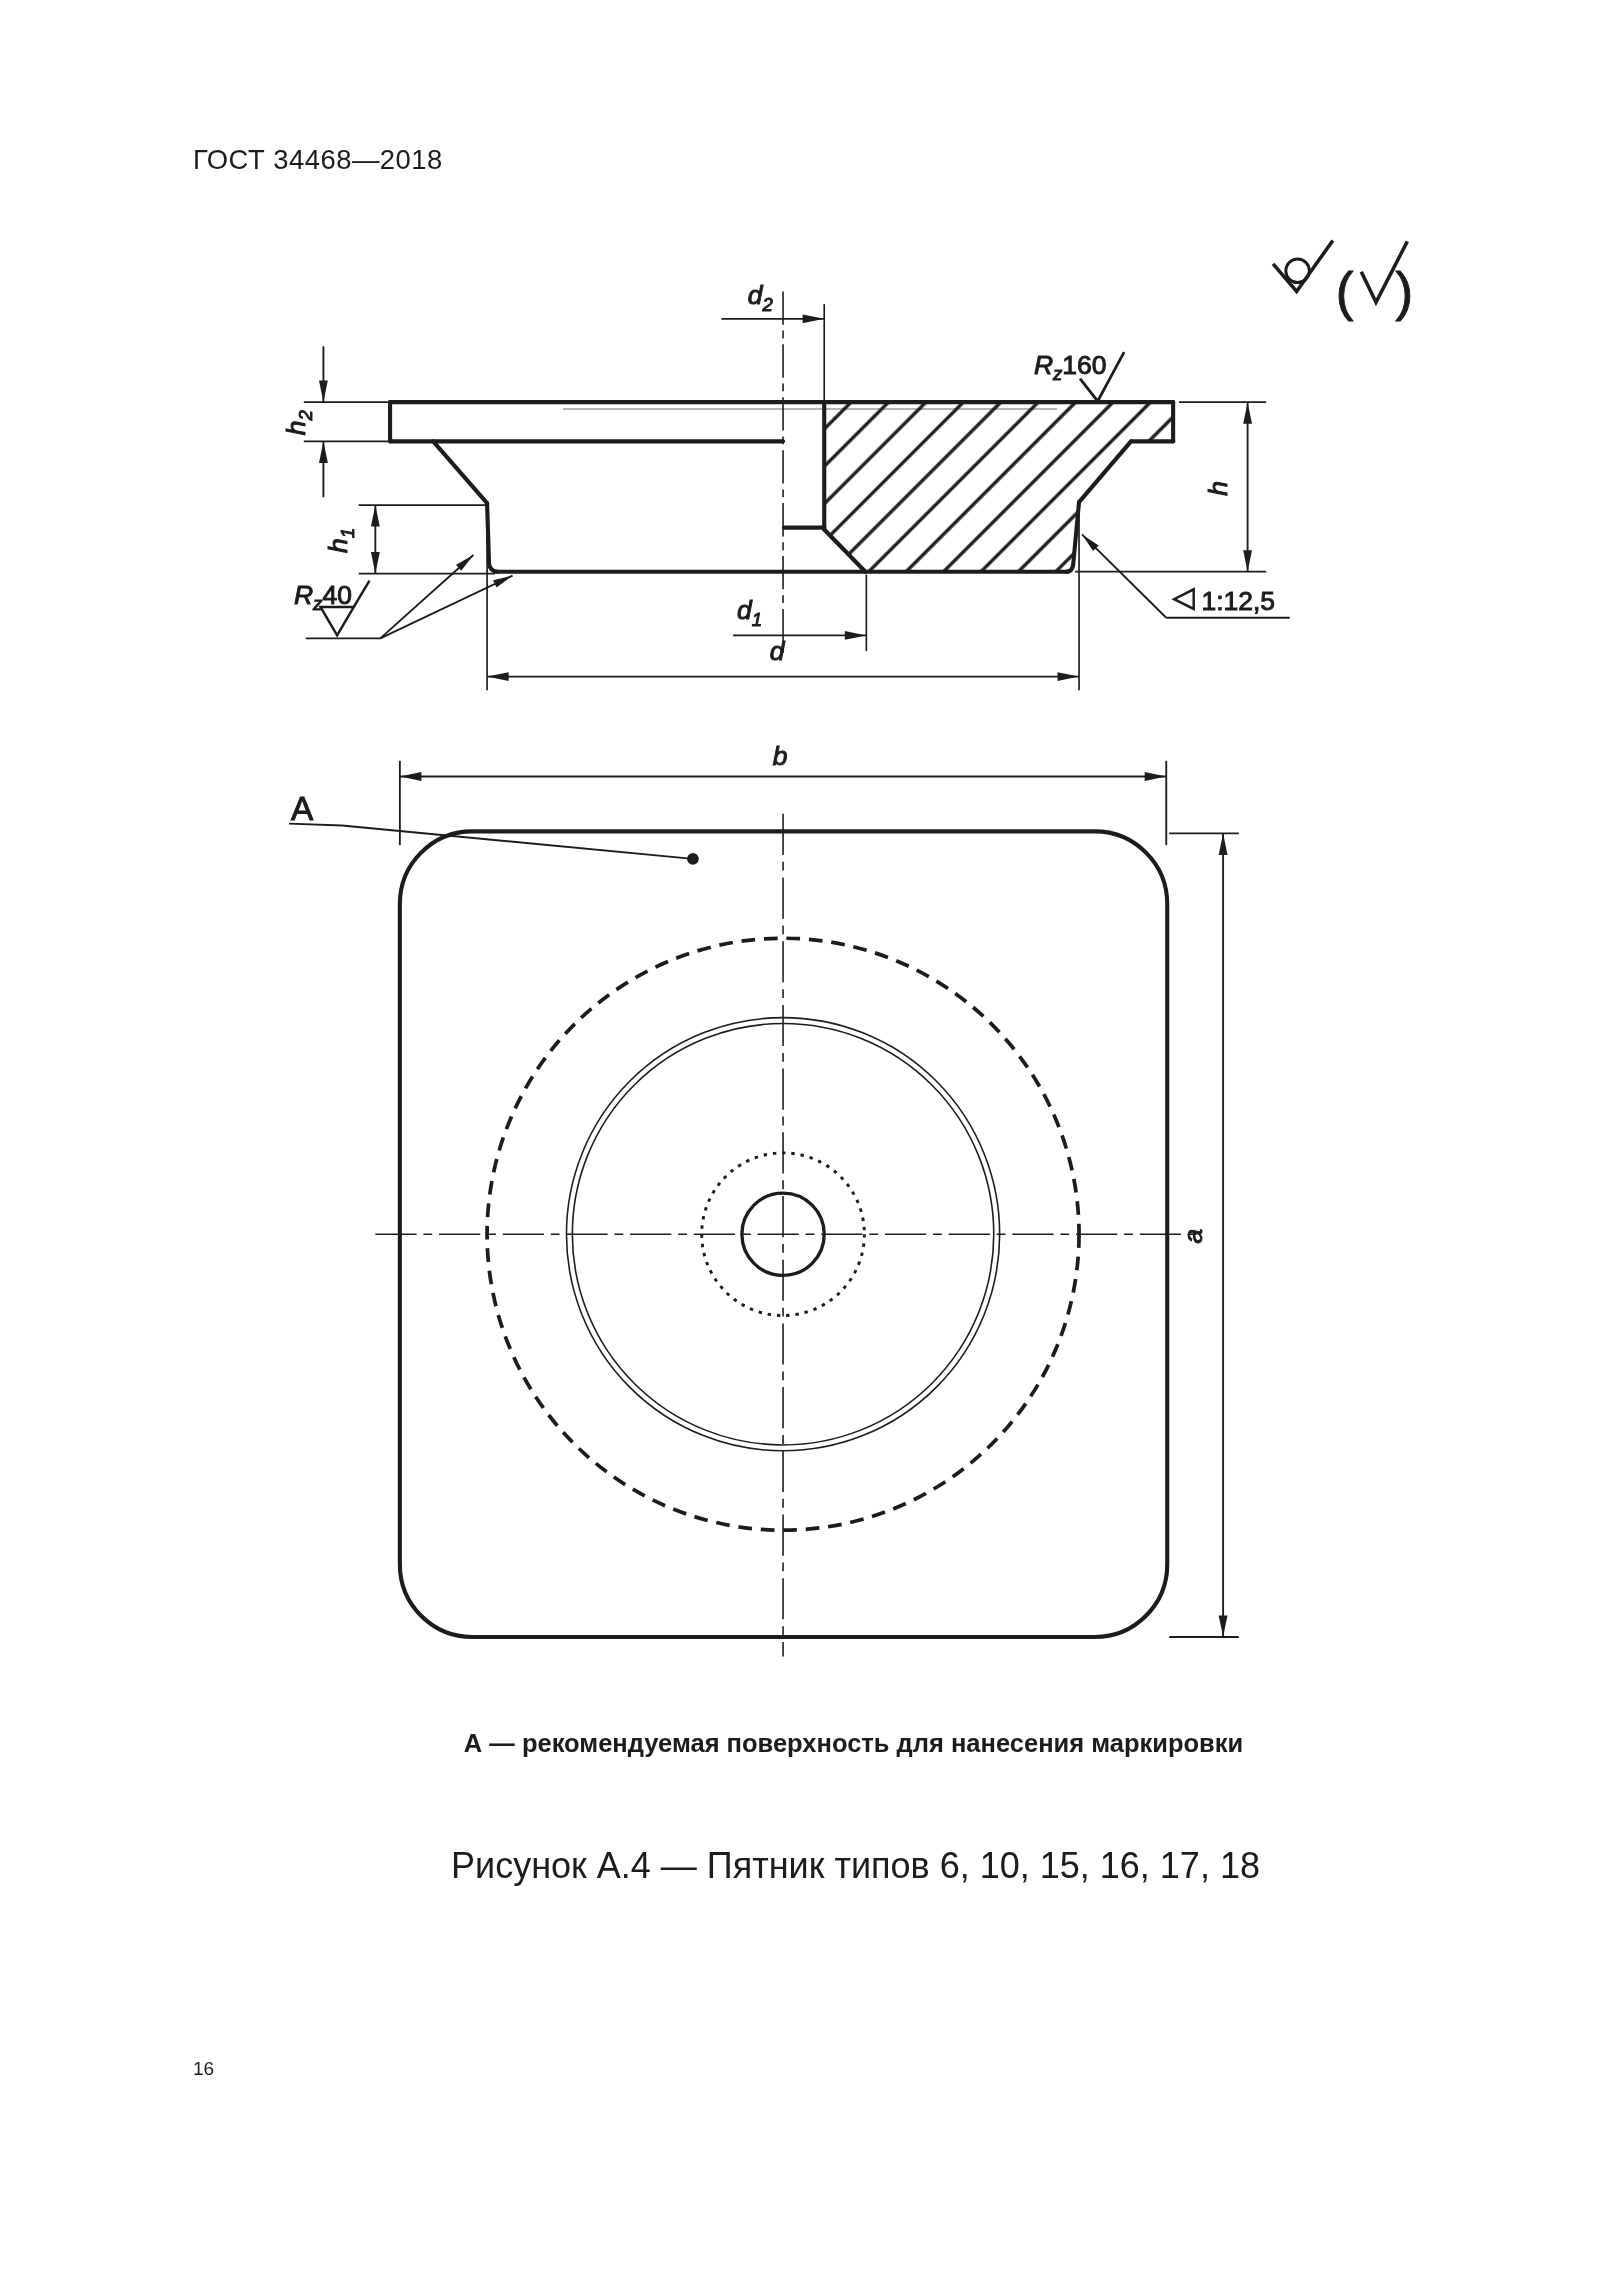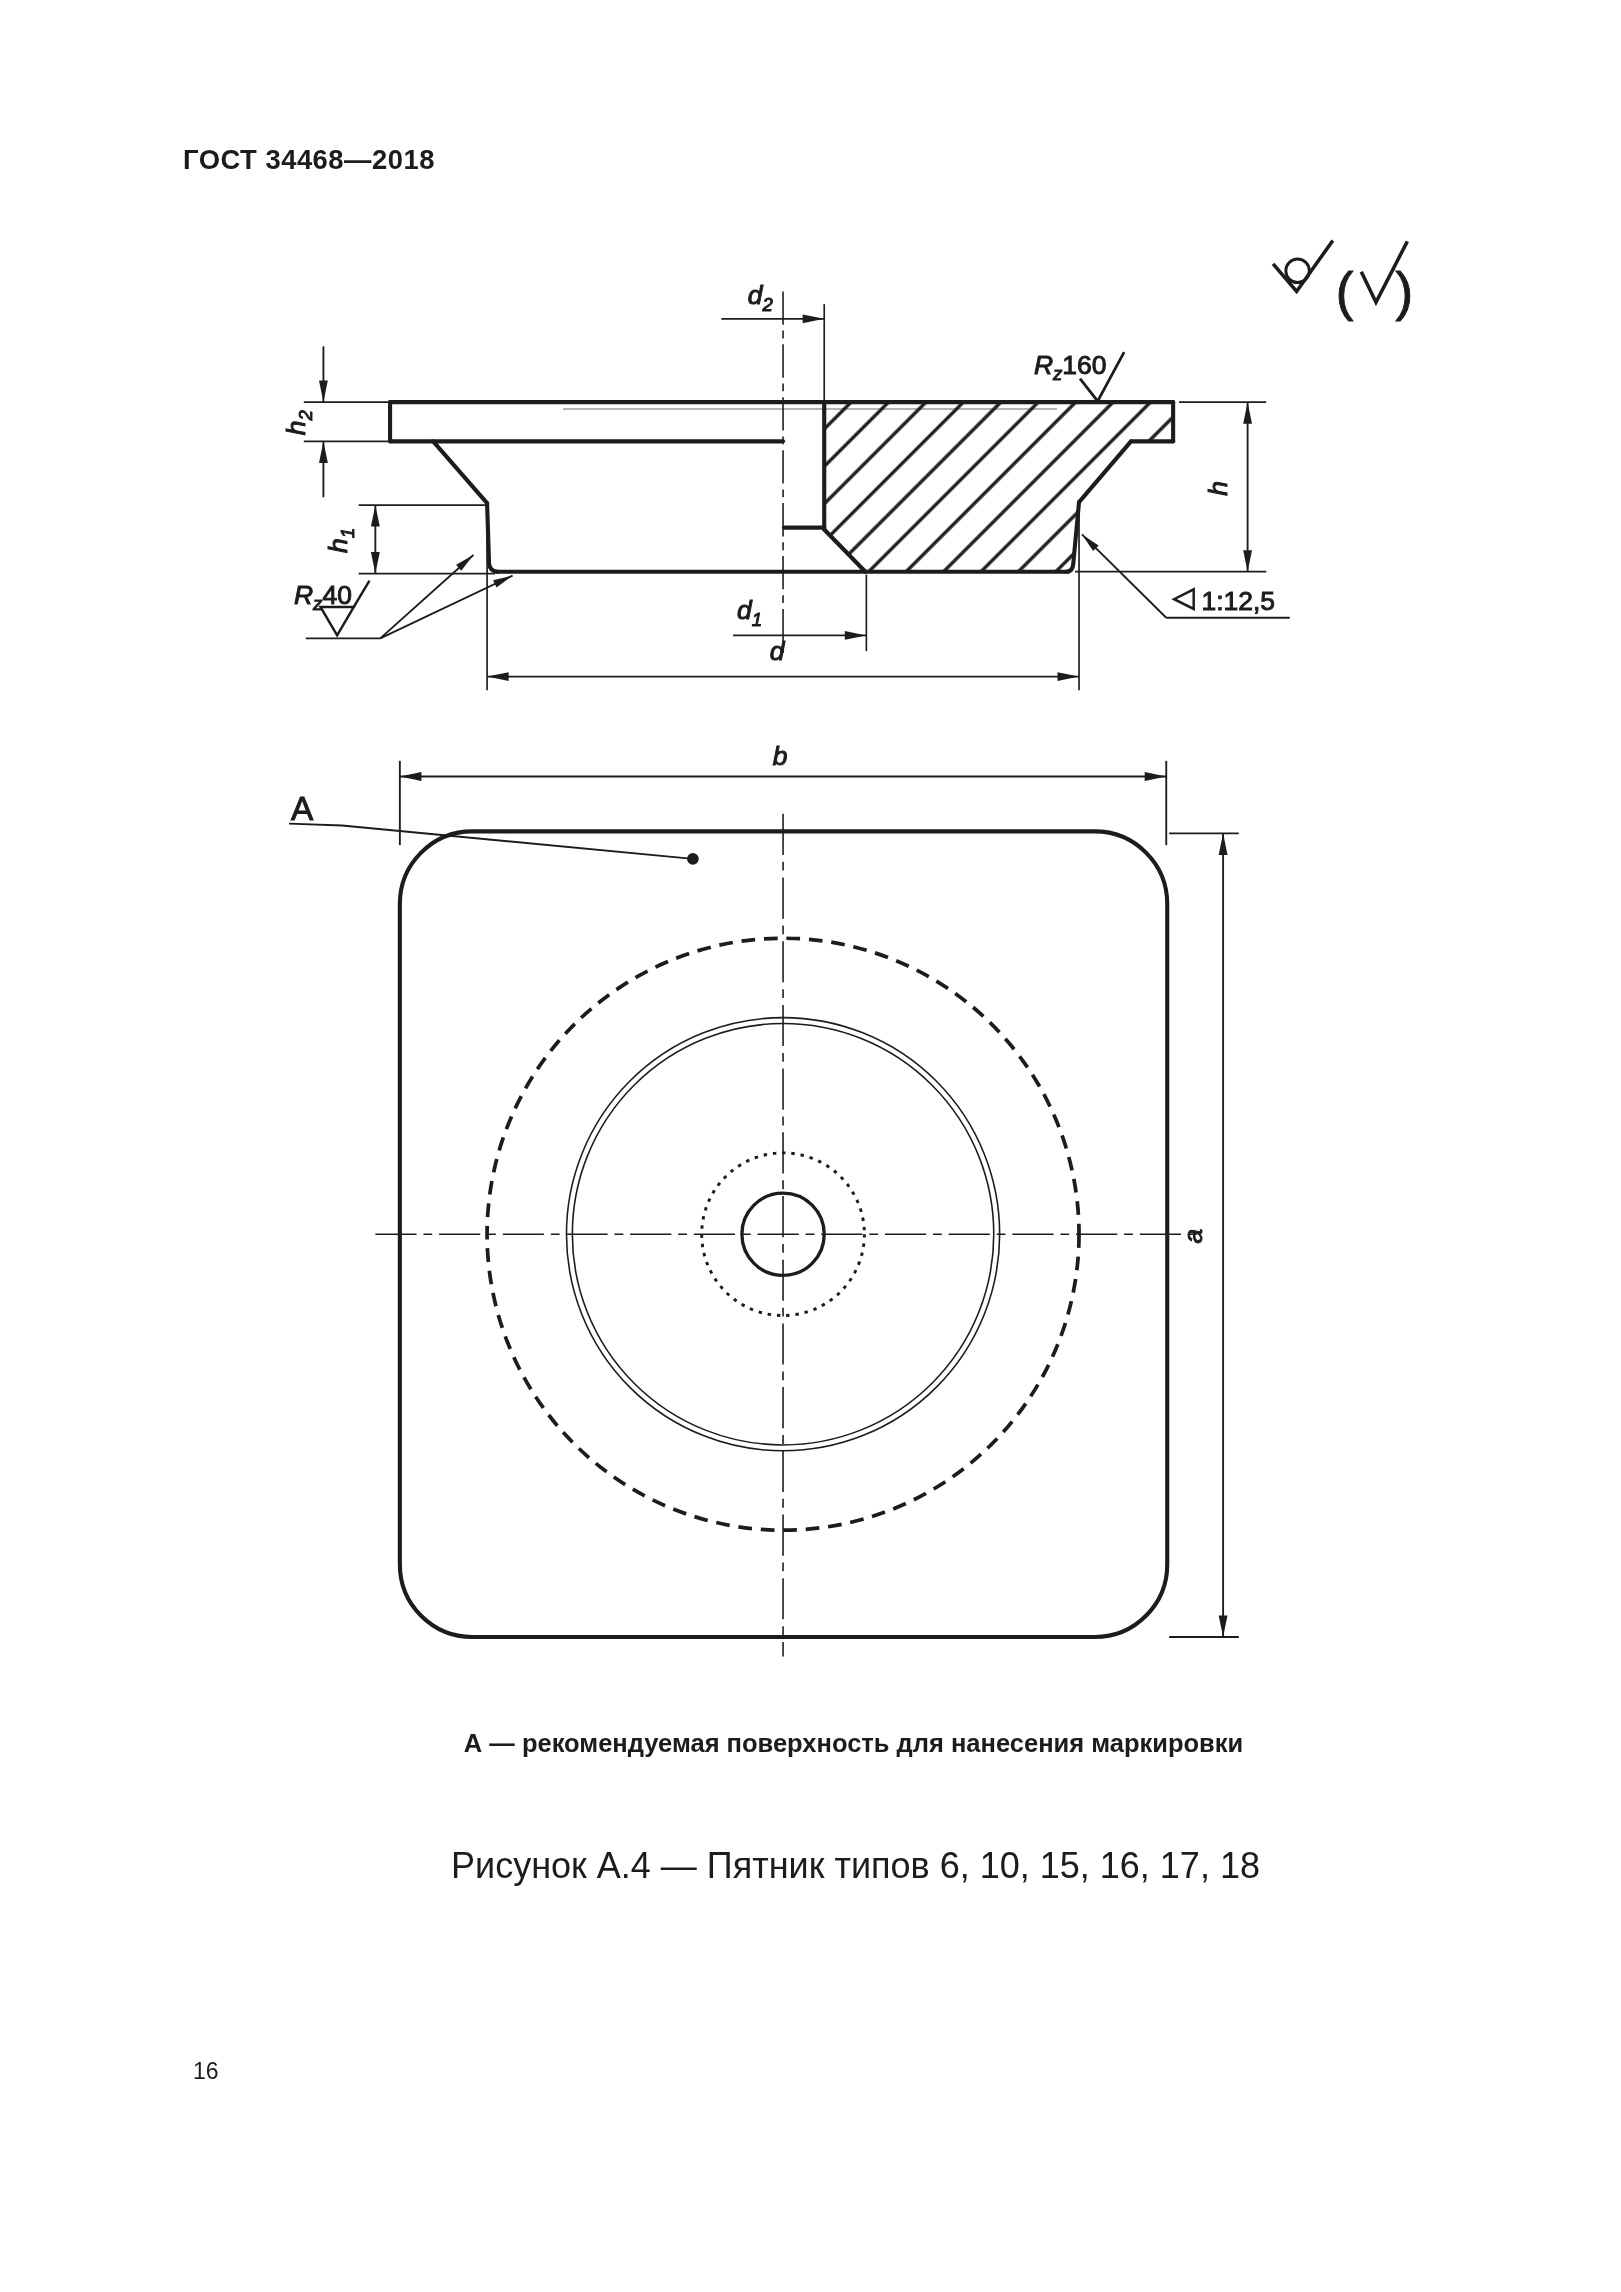--- a/index.html
+++ b/index.html
@@ -1,21 +1,21 @@
 <!DOCTYPE html>
 <html><head>
 <meta charset="utf-8">
 <style>
   html,body{margin:0;padding:0;}
   body{
     width:1621px;height:2293px;position:relative;background:#ffffff;
     font-family:"Liberation Sans", sans-serif;color:#1c1c1c;overflow:hidden;
   }
-  .hdr{position:absolute;left:183px;top:144px;font-size:27.4px;font-weight:bold;letter-spacing:0.5px;}
-  .pagenum{position:absolute;left:193px;top:2058px;font-size:23px;text-align:center;}
+  .hdr{position:absolute;left:193px;top:144px;font-size:27.4px;font-weight:normal;letter-spacing:0.5px;}
+  .pagenum{position:absolute;left:193px;top:2058px;font-size:19px;text-align:center;}
   .note{position:absolute;left:86px;width:1535px;top:1729px;text-align:center;font-size:25.5px;font-weight:bold;}
   .figtitle{position:absolute;left:90px;width:1531px;top:1845px;text-align:center;font-size:36px;}
   svg text{fill:#1c1c1c;}
   .dimlab{font-family:"Liberation Sans",sans-serif;font-style:italic;font-size:27px;}
   .dimsub{font-style:italic;font-size:19px;}
   .upright{font-style:normal;}
   .paren{font-family:"Liberation Sans",sans-serif;font-size:54px;font-style:normal;}
   .Alab{font-size:34px;font-style:normal;}
 </style>
 </head>

